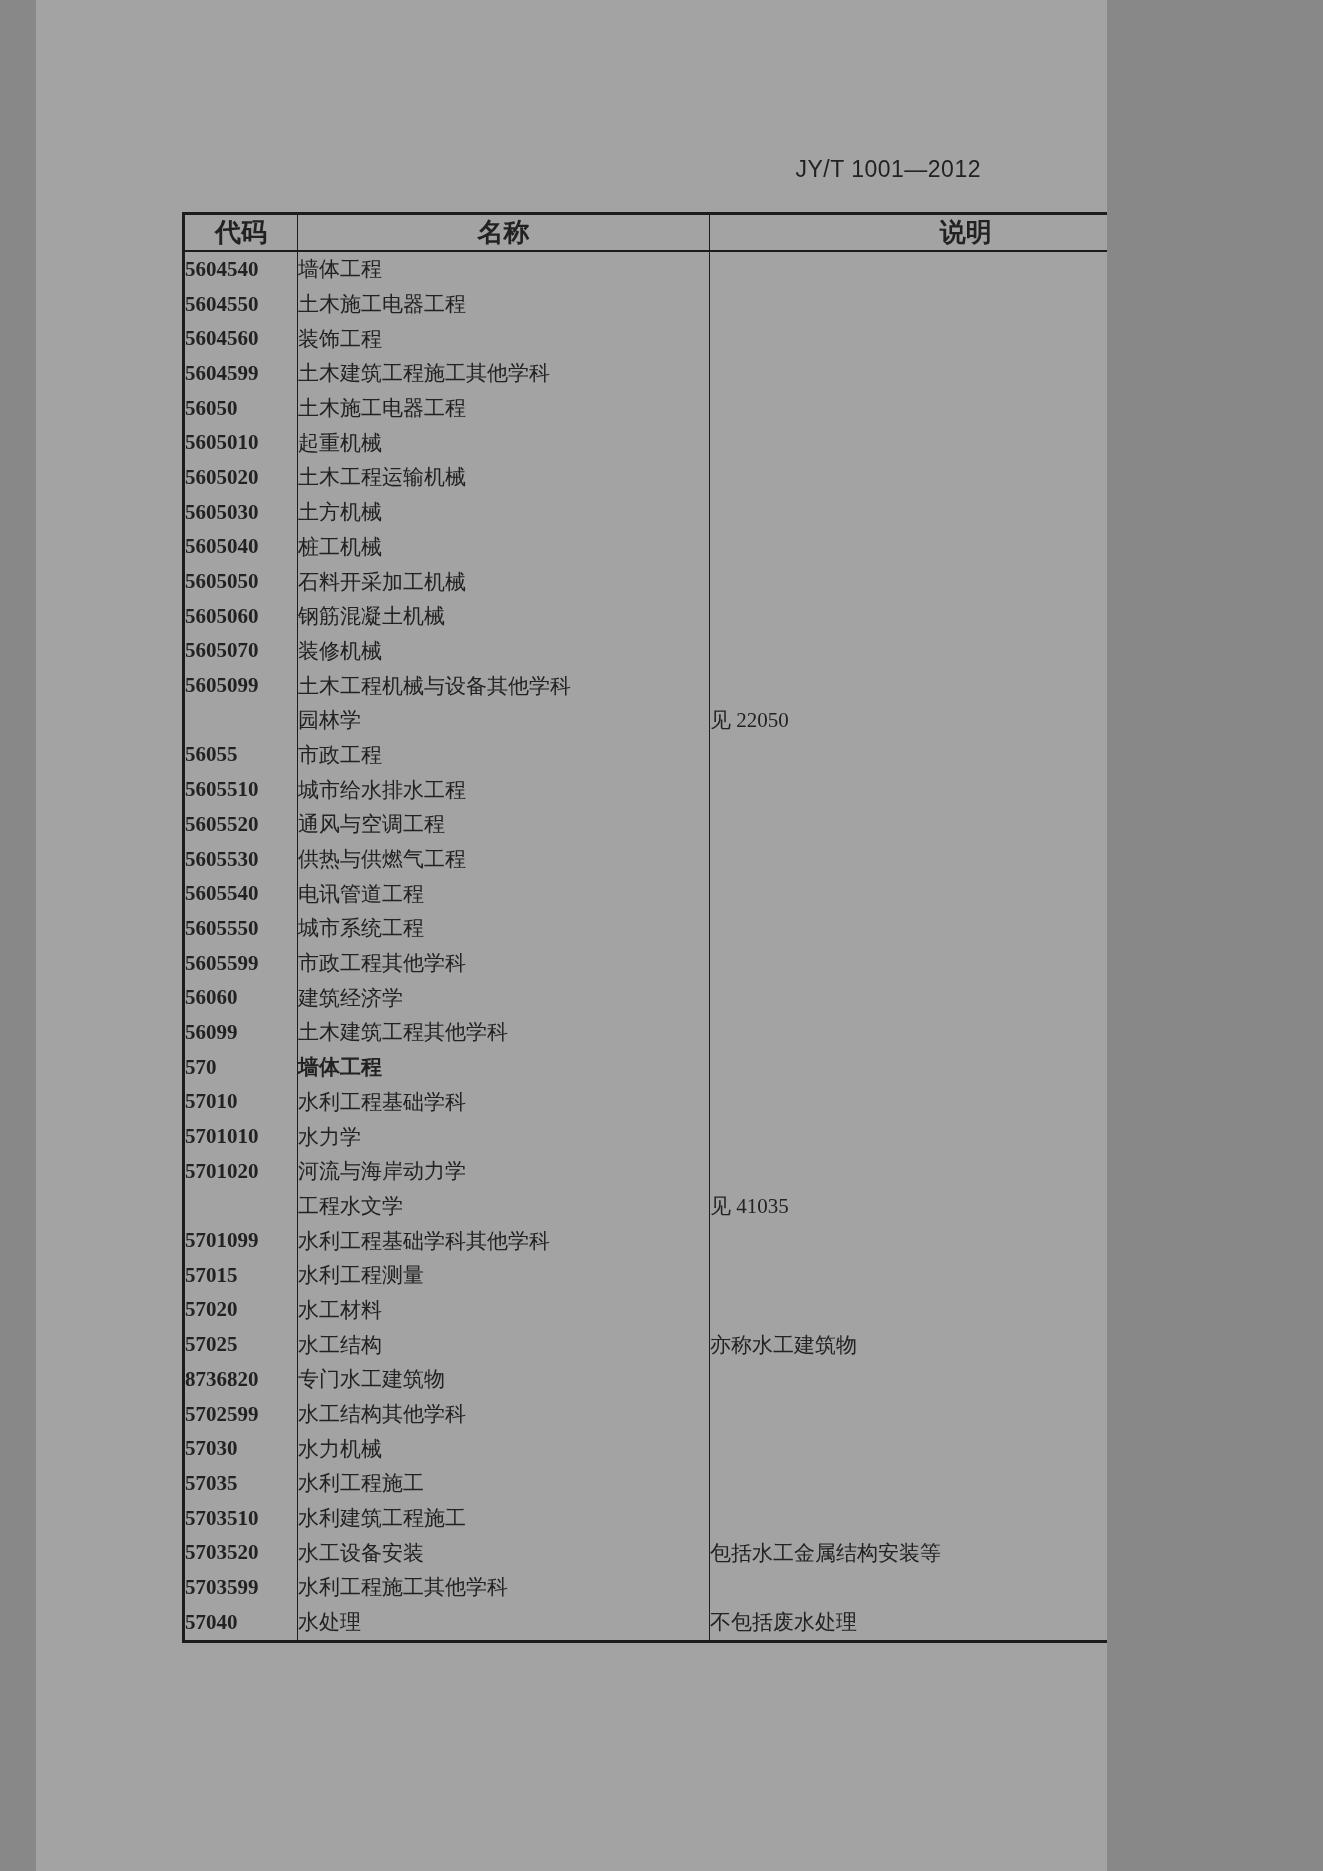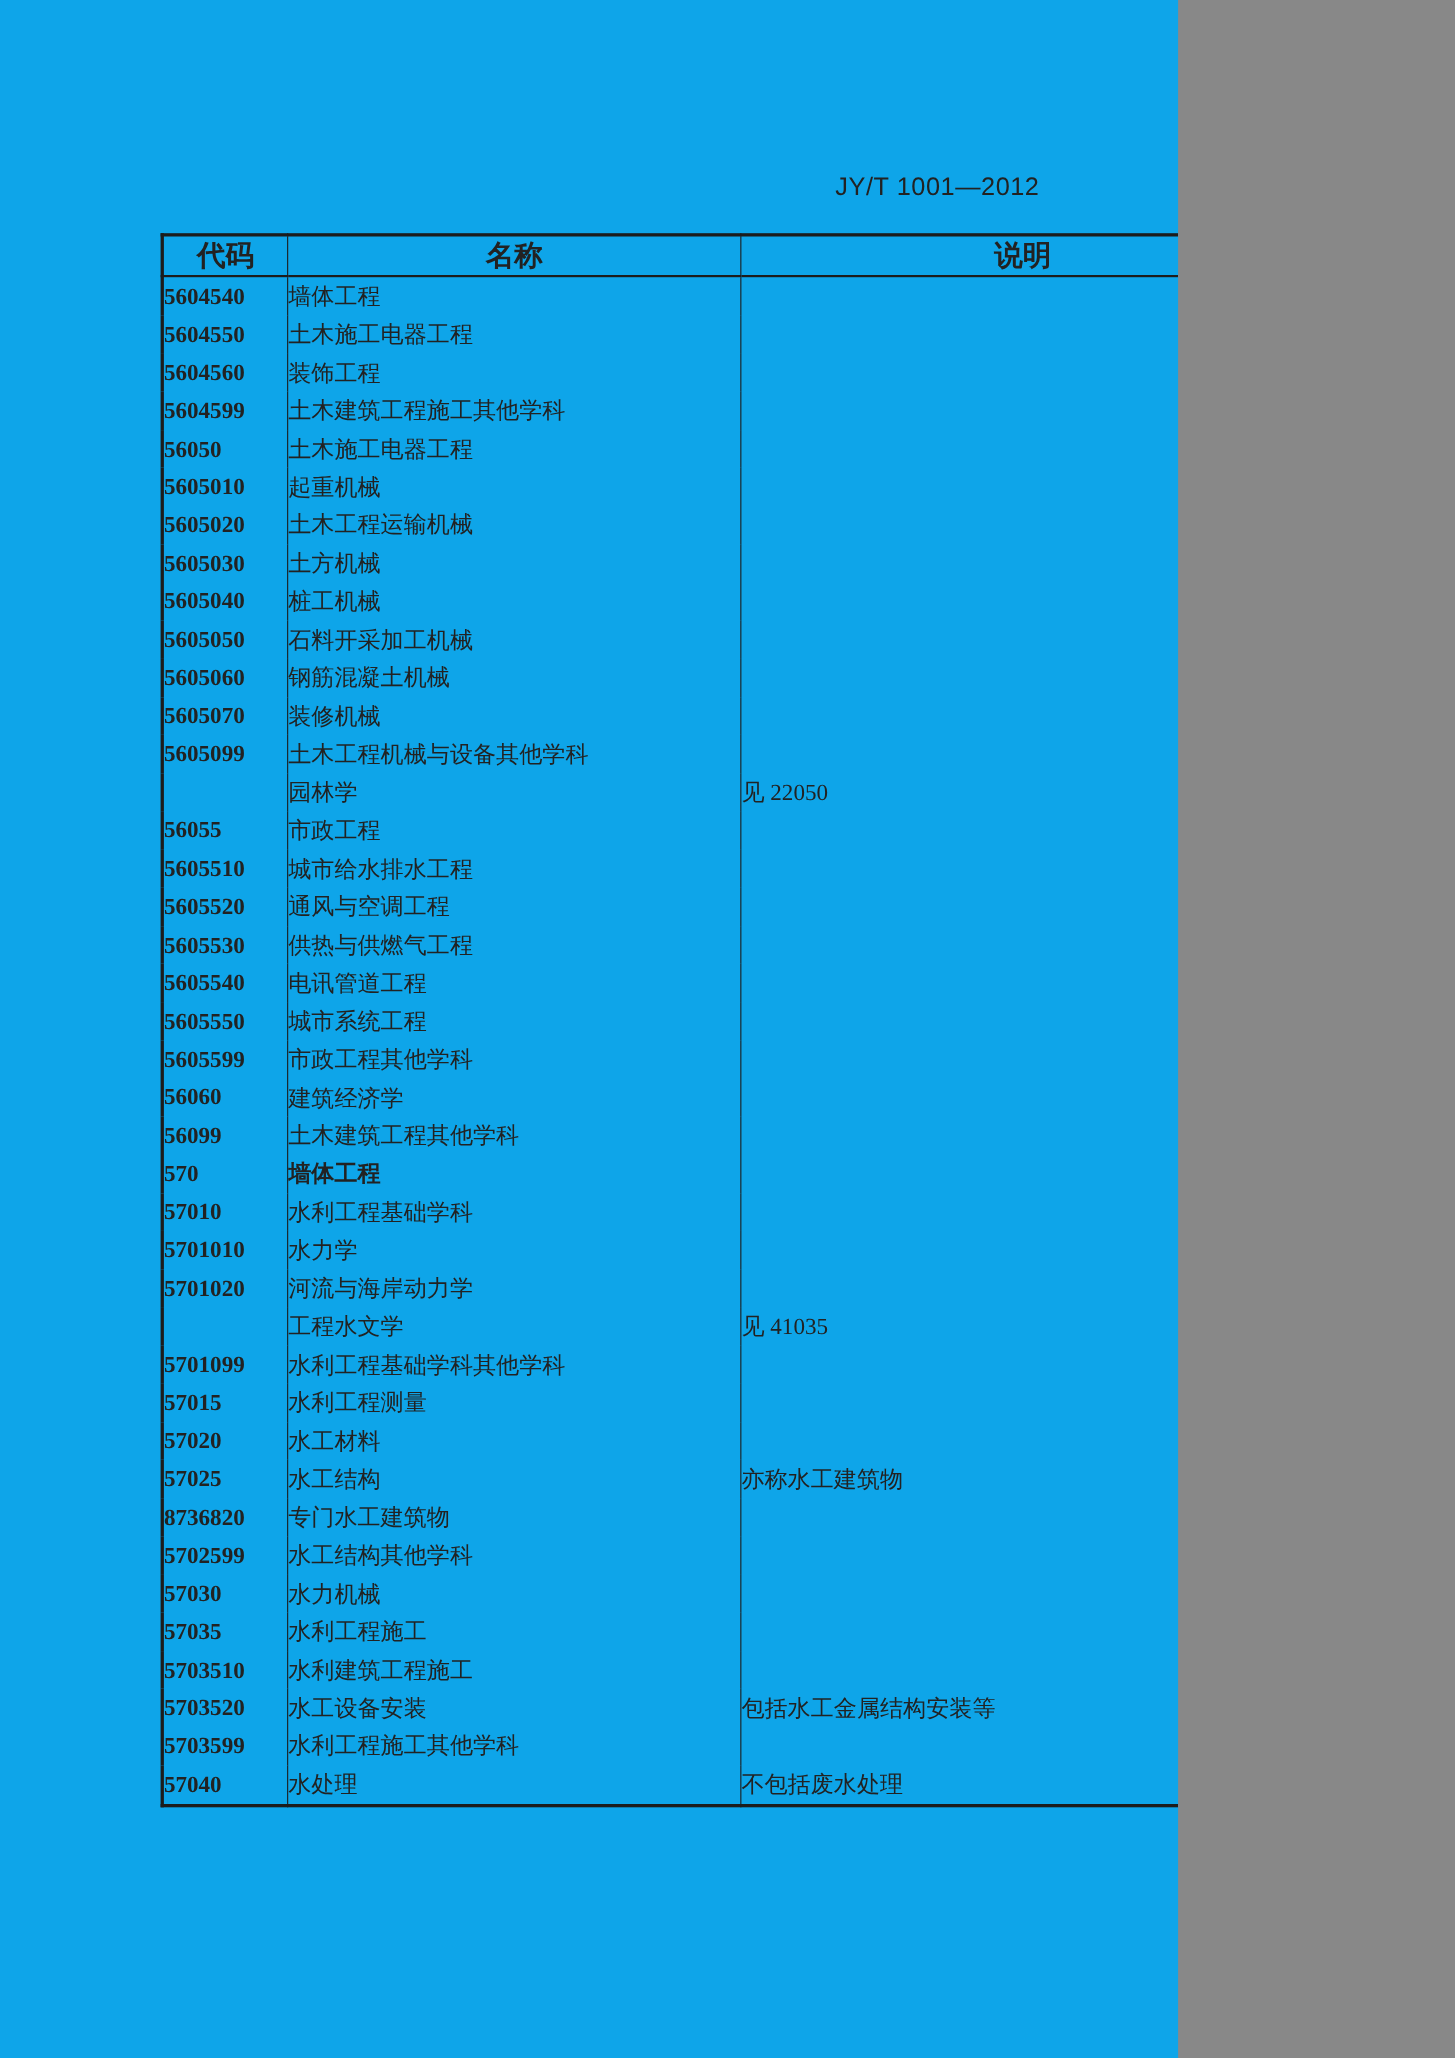--- a/index.html
+++ b/index.html
@@ -4,24 +4,25 @@
 <style>
   html, body {
     margin: 0;
     padding: 0;
     background: #888;
   }
   .page {
     position: relative;
     width: 1071px;
     height: 1871px;
-    background: #0ea5e9;
+    background: #a3a3a3;
     overflow: hidden;
     font-family: "Liberation Serif", "DejaVu Serif", serif;
     color: #222222;
+    margin-left: 36px;
   }
   .doc-number {
     position: absolute;
     top: 156px;
     right: 126px;
     font-family: "Liberation Sans", "DejaVu Sans", sans-serif;
     font-size: 23px;
     letter-spacing: 0.5px;
     color: #222222;
     white-space: nowrap;

